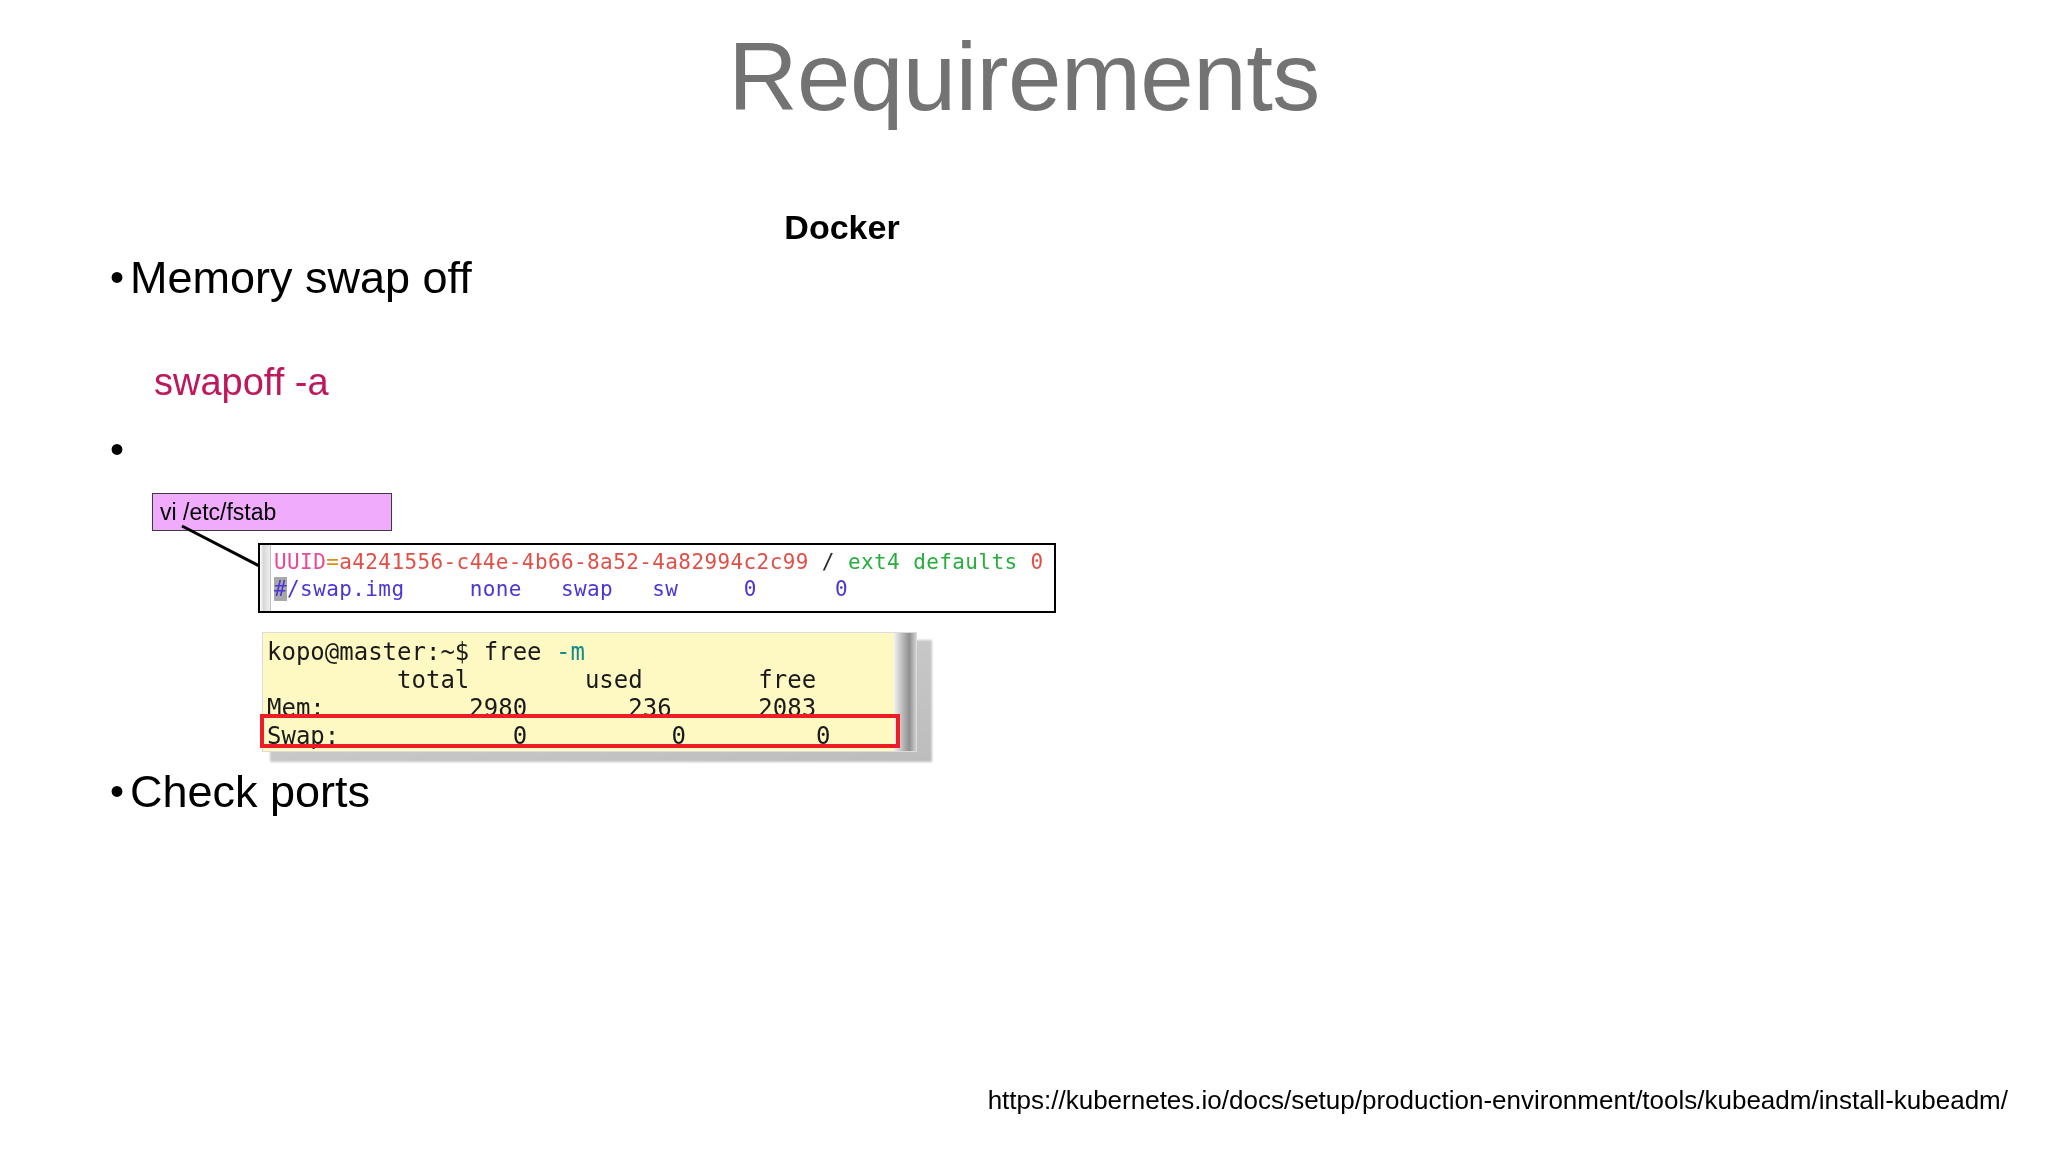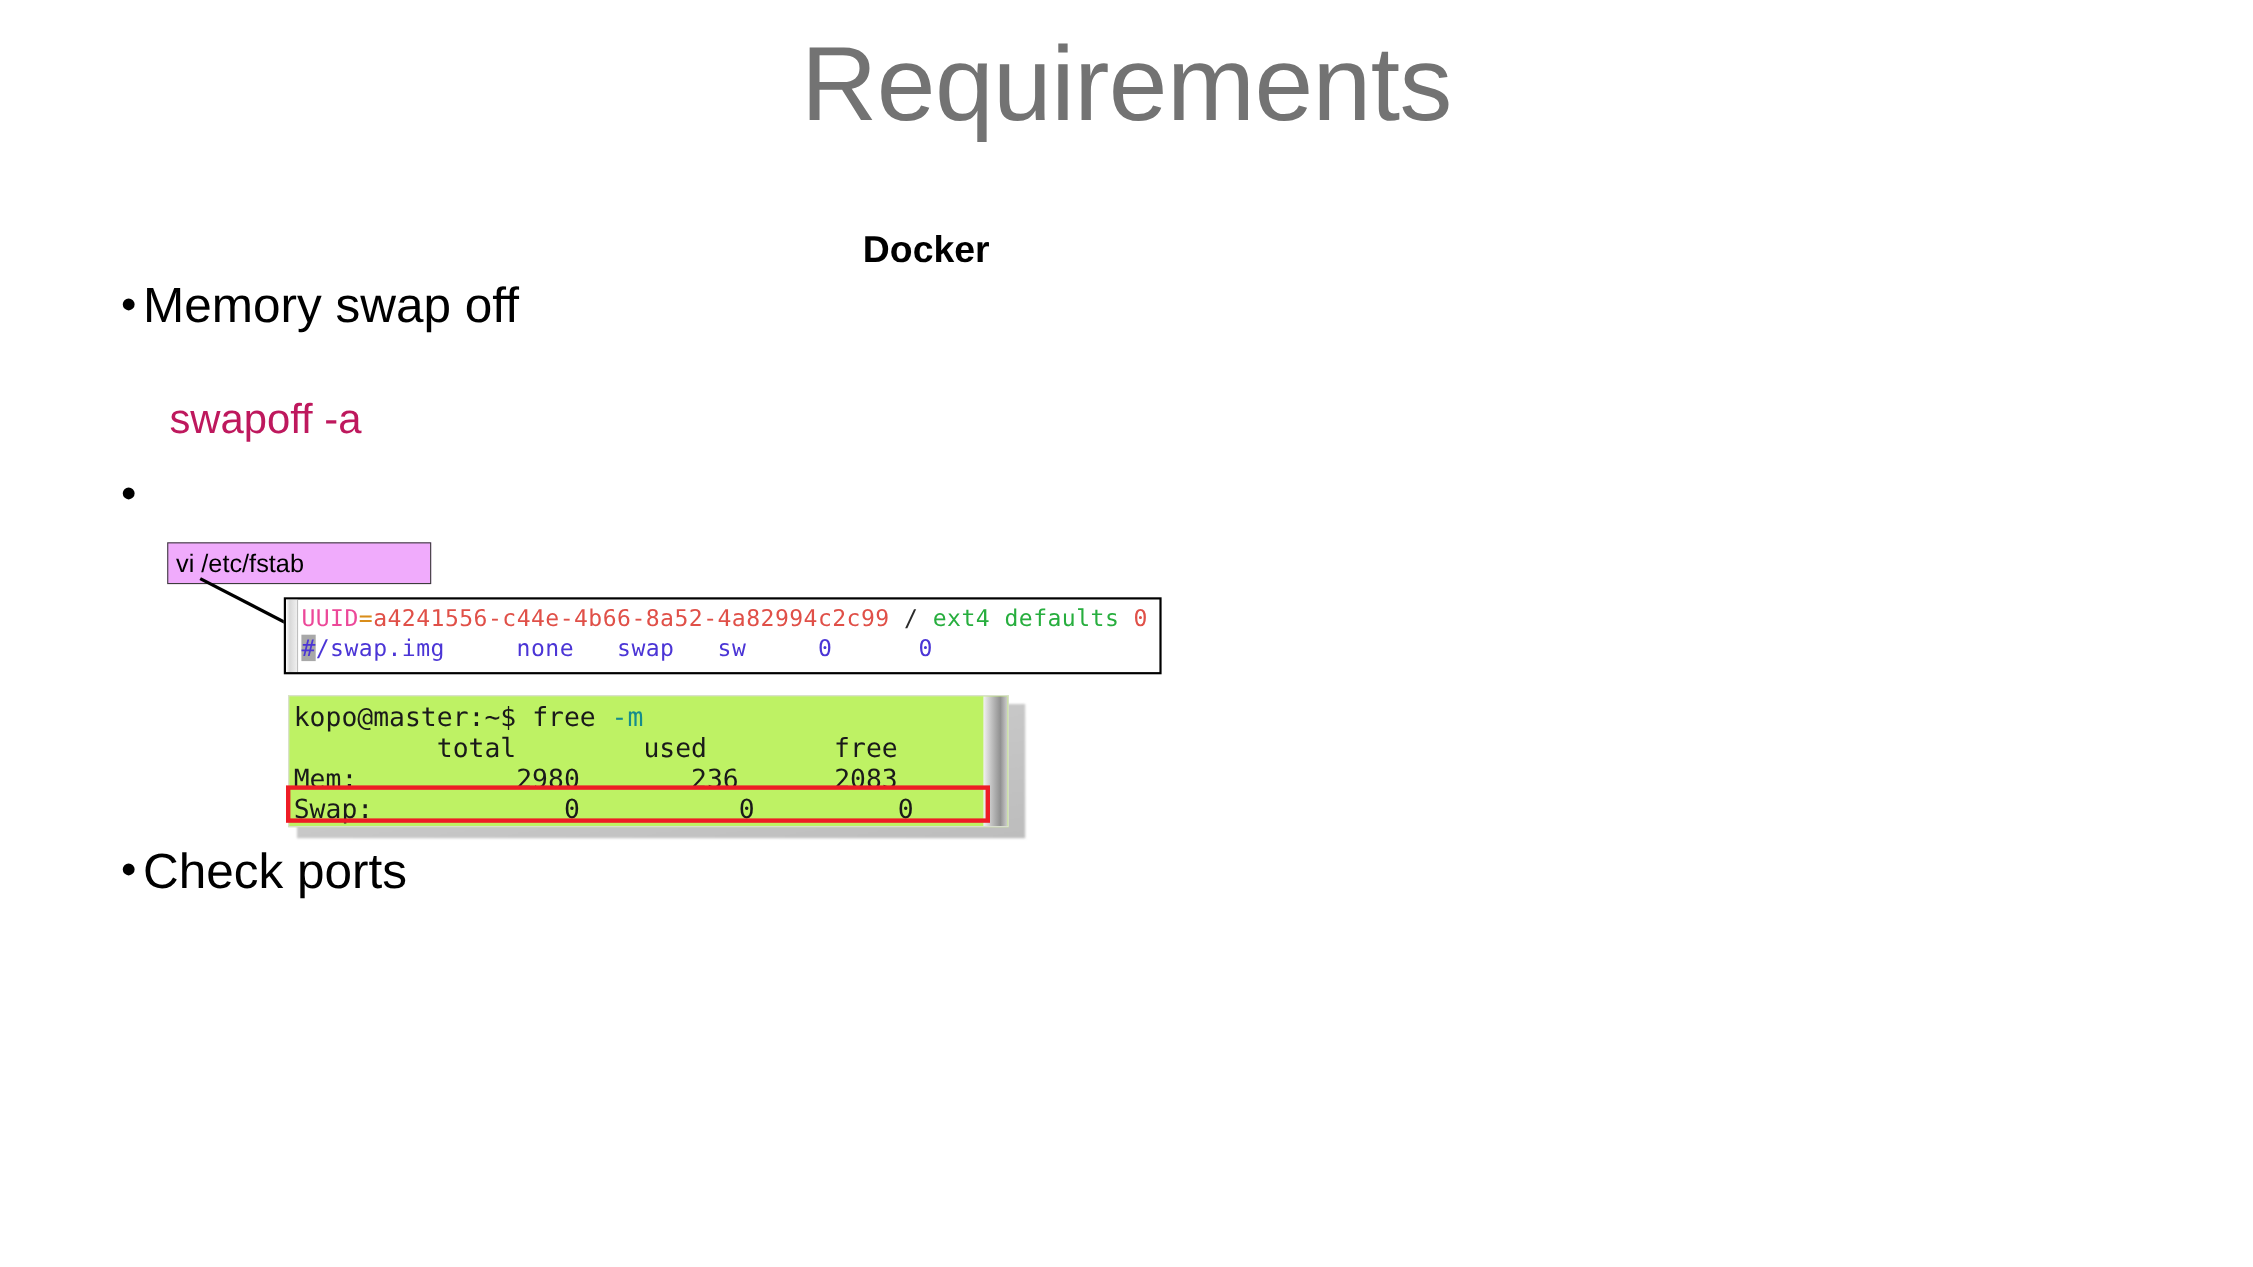--- a/index.html
+++ b/index.html
@@ -164,21 +164,21 @@
     height: 122px;
     background: linear-gradient(to bottom right, #d2d2d2, #bdbdbd);
     filter: blur(1px);
   }
   #free-body {
     position: absolute;
     left: 0;
     top: 0;
     width: 655px;
     height: 120px;
-    background: #bef264;
+    background: #fef9c3;
     border: 1px solid #dcdcdc;
     overflow: hidden;
     display: flex;
   }
   #free-text {
     flex: 1;
     padding: 5px 0 0 4px;
     font-family: "DejaVu Sans Mono", "Liberation Mono", monospace;
     font-size: 24px;
     line-height: 28px;
@@ -262,14 +262,15 @@
       <div id="free-scrollbar"></div>
     </div>
     <div id="swap-highlight"></div>
   </div>
 
   <div class="bullet-row" id="bullet-check-ports">
     <span class="bullet-dot">•</span>
     <span class="bullet-text">Check ports</span>
   </div>
 
+  <div class="footer-url">https://kubernetes.io/docs/setup/production-environment/tools/kubeadm/install-kubeadm/</div>
 
 </div>
 
 </body></html>

